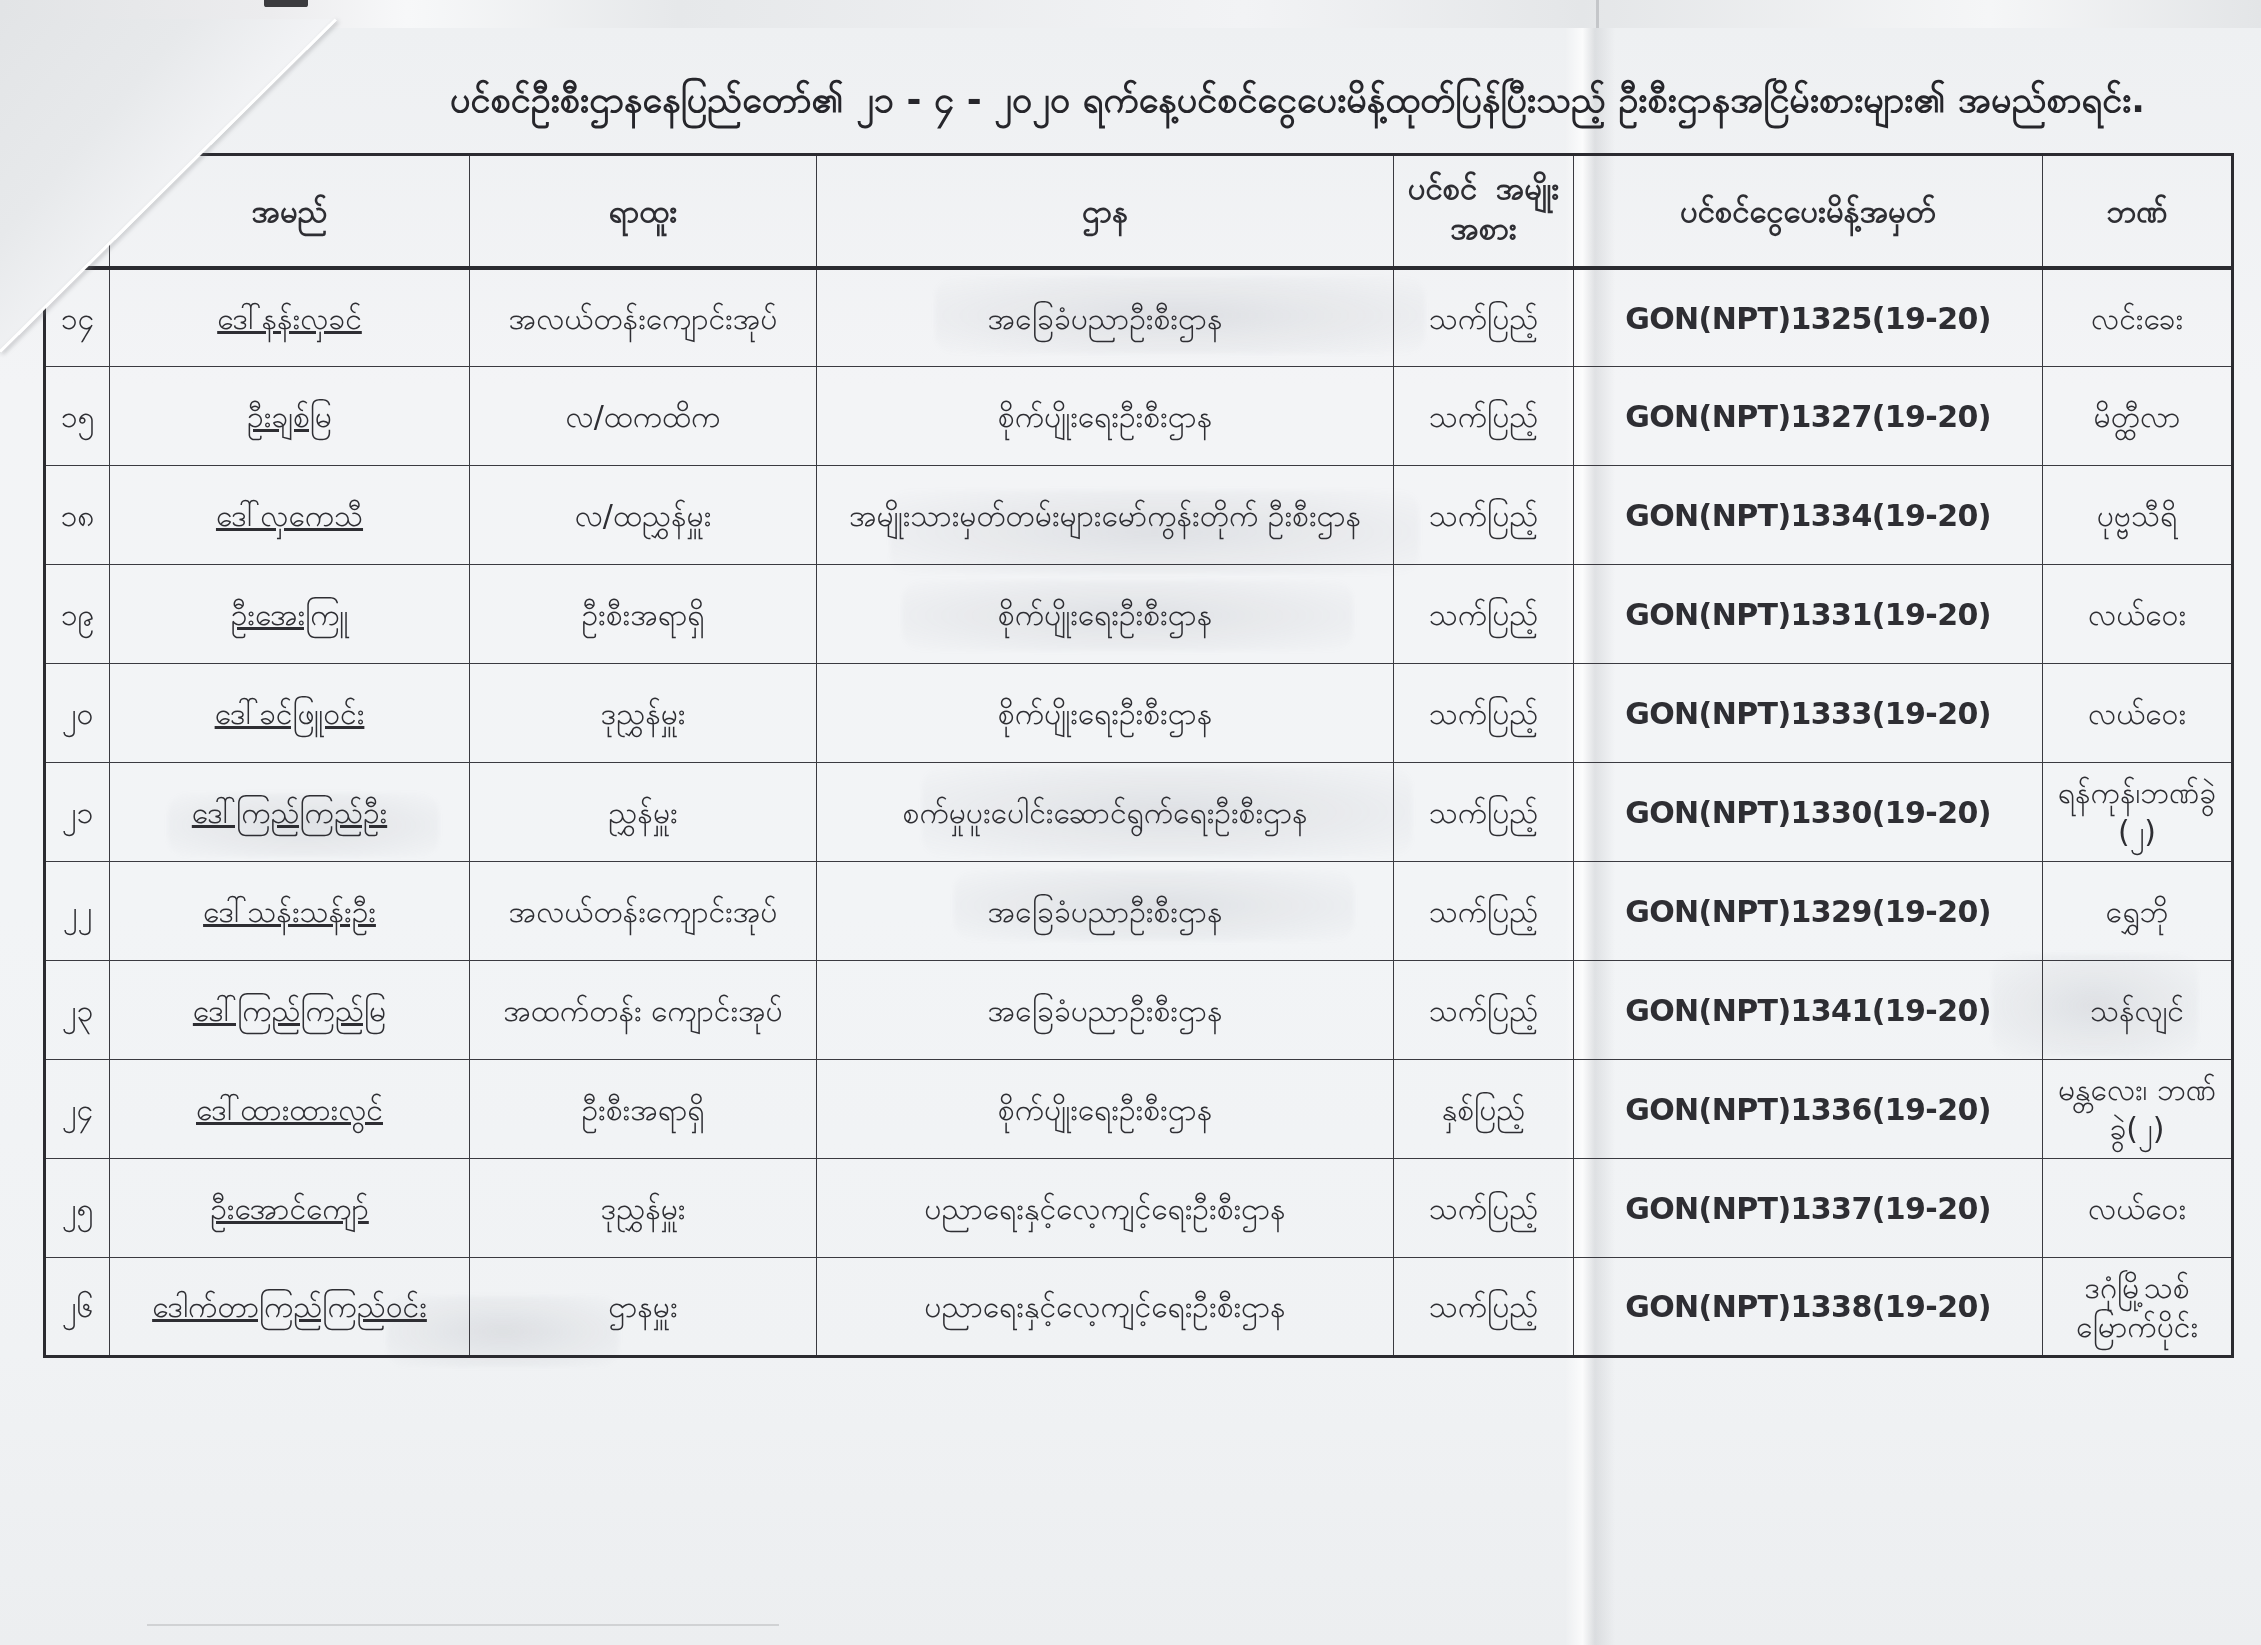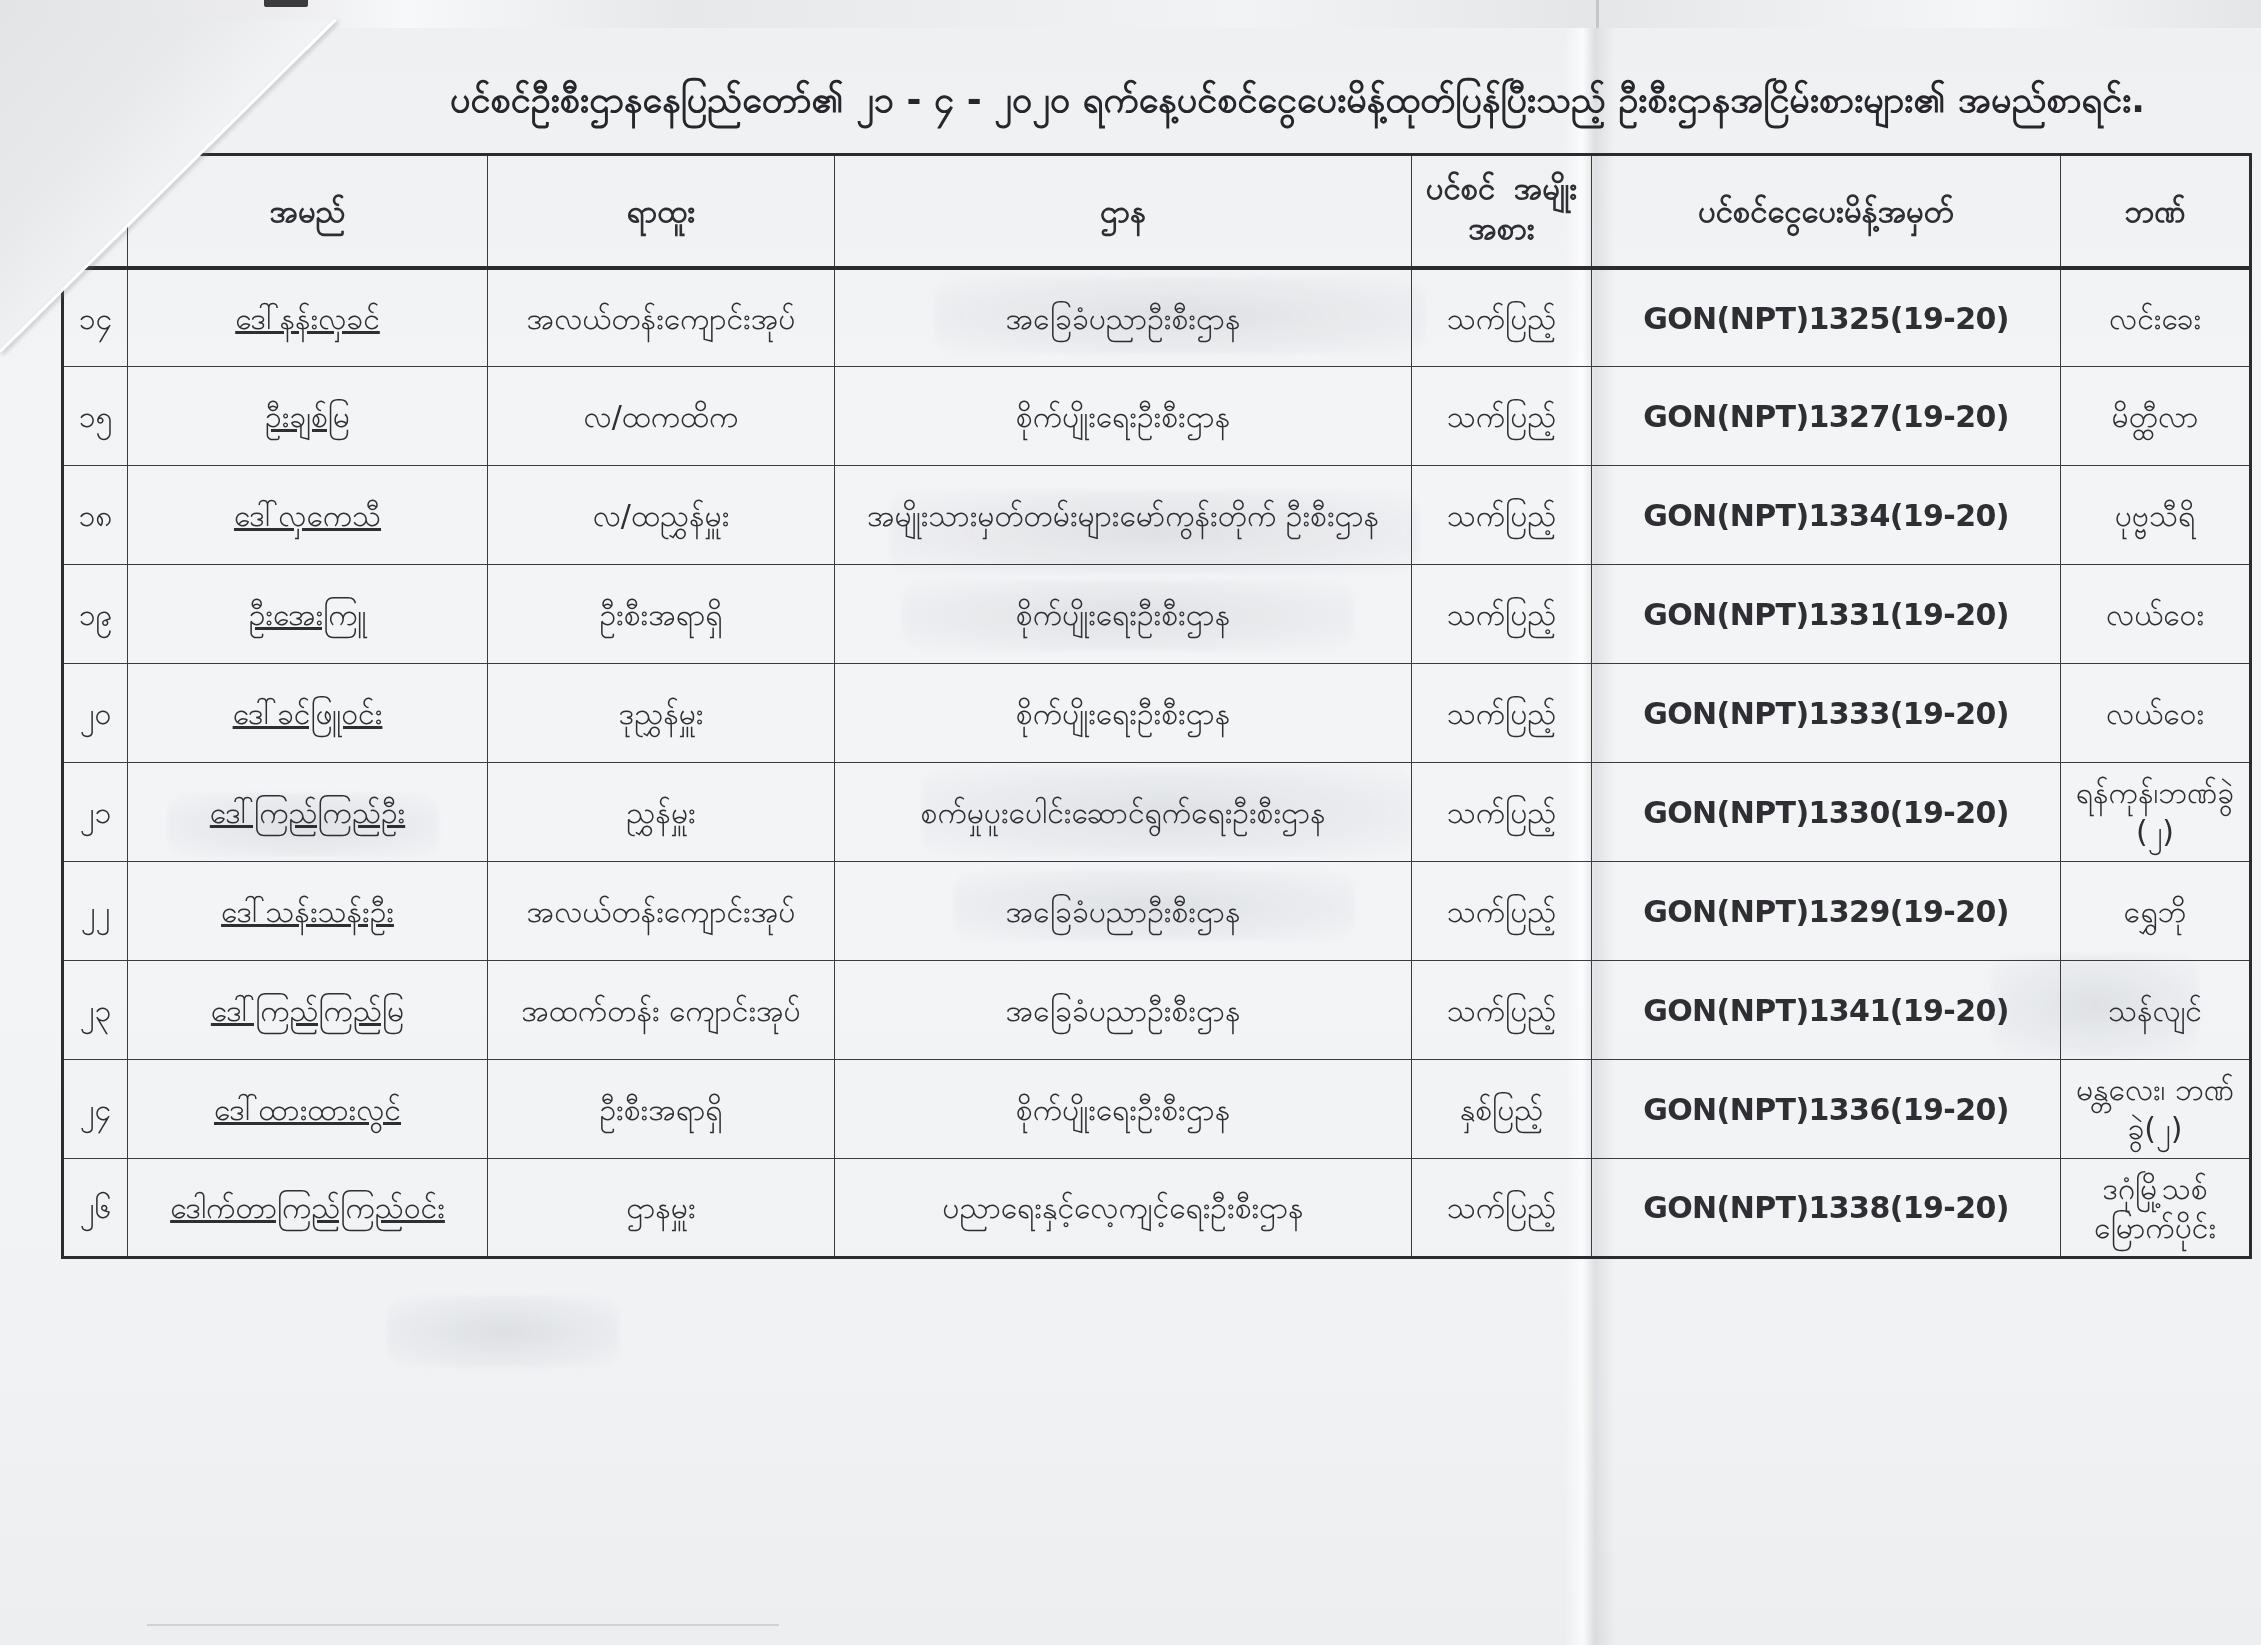--- a/index.html
+++ b/index.html
@@ -49,21 +49,20 @@
     position:absolute;left:116px;top:76px;width:2029px;
     text-align:right;font-size:36px;font-weight:700;letter-spacing:0px;
     color:#26262b;
   }
 
   
   table.doc{
     position:absolute;left:43px;top:153px;width:2188px;
     border-collapse:collapse;table-layout:fixed;
     background:transparent;
-    margin-left:18px;
   }
   table.doc th,table.doc td{
     border:1.9px solid #3a3a40;
     text-align:center;vertical-align:middle;
     font-size:30px;line-height:1.3;
     padding:6.4px 5.2px;
     overflow:hidden;
     color:#2e2e33;
   }
   table.doc{border:3.9px solid #2b2b30;}
@@ -222,20 +221,29 @@
         <tr>
       <td>၂၄</td>
       <td class="c-name">ဒေါ်ထားထားလွင်</td>
       <td>ဦးစီးအရာရှိ</td>
       <td>စိုက်ပျိုးရေးဦးစီးဌာန</td>
       <td>နှစ်ပြည့်</td>
       <td class="c-order">GON(NPT)1336(19-20)</td>
       <td>မန္တလေး၊ ဘဏ်ခွဲ(၂)</td>
     </tr>
         <tr>
+      <td>၂၅</td>
+      <td class="c-name">ဦးအောင်ကျော်</td>
+      <td>ဒုညွှန်မှူး</td>
+      <td>ပညာရေးနှင့်လေ့ကျင့်ရေးဦးစီးဌာန</td>
+      <td>သက်ပြည့်</td>
+      <td class="c-order">GON(NPT)1337(19-20)</td>
+      <td>လယ်ဝေး</td>
+    </tr>
+        <tr>
       <td>၂၆</td>
       <td class="c-name">ဒေါက်တာကြည်ကြည်ဝင်း</td>
       <td>ဌာနမှူး</td>
       <td>ပညာရေးနှင့်လေ့ကျင့်ရေးဦးစီးဌာန</td>
       <td>သက်ပြည့်</td>
       <td class="c-order">GON(NPT)1338(19-20)</td>
       <td>ဒဂုံမြို့သစ် မြောက်ပိုင်း</td>
     </tr>
       </tbody>
   </table>

